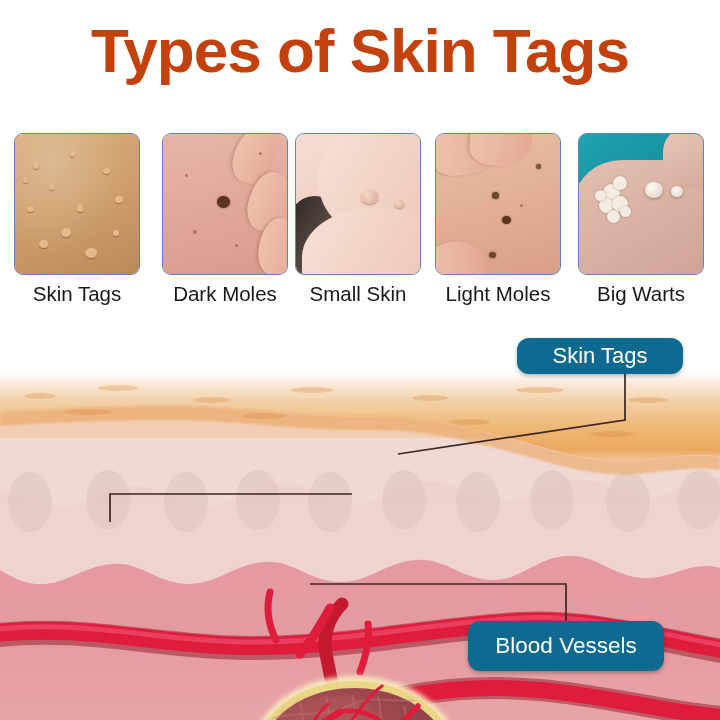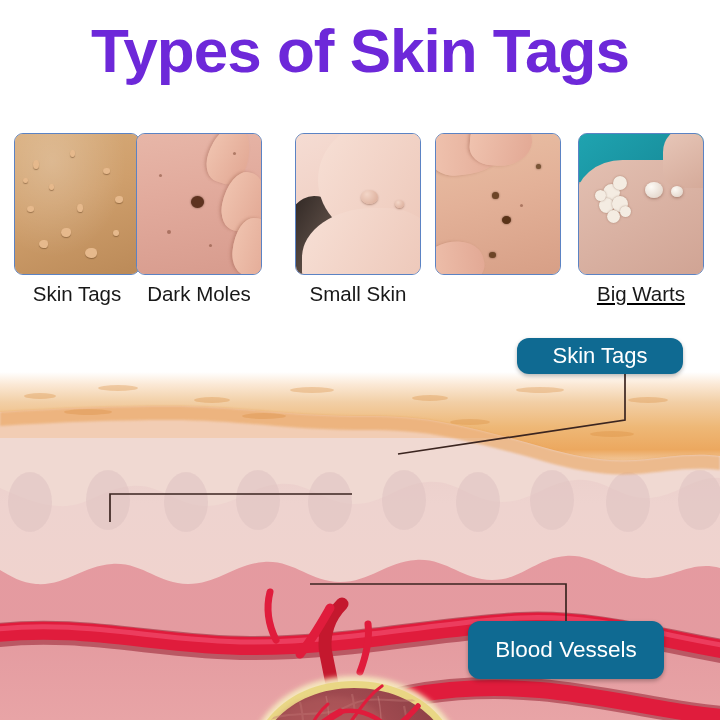--- a/index.html
+++ b/index.html
@@ -12,21 +12,21 @@
   }
   #root{position:relative;width:720px;height:720px;overflow:hidden;background:#fff;}
 
   
   .title{
     position:absolute;left:0;top:18px;width:720px;
     text-align:center;
     font-size:62px;
     font-weight:bold;
     letter-spacing:-1px;
-    color:#6d28d9;
+    color:#c2410c;
     font-family:"Liberation Sans", sans-serif;
     line-height:1.05;
   }
 
   
   .thumb-strip{position:absolute;left:0;top:133px;width:720px;height:180px;}
   .thumb-cell{position:absolute;top:0;width:126px;}
   .thumb{
     position:relative;
     width:126px;height:142px;
@@ -84,21 +84,21 @@
     border-radius:12px;
     font-family:"Liberation Sans", sans-serif;
     display:flex;align-items:center;justify-content:center;
     text-align:center;
     box-shadow:0 2px 4px rgba(0,0,0,.28);
     line-height:1.12;
     white-space:pre-line;
   }
   #badge-skin-tags{left:517px;top:338px;width:166px;height:36px;font-size:22px;}
   #badge-infected{left:12px;top:521px;width:199px;height:64px;font-size:22.5px;}
-  #badge-blood{left:468px;top:621px;width:196px;height:58px;font-size:22.5px;}
+  #badge-blood{left:468px;top:621px;width:196px;height:50px;font-size:22.5px;}
 </style>
 </head>
 <body>
 
 <div id="root">
 
   <div class="title">Types of Skin Tags</div>
 
   <div class="thumb-strip">
 
@@ -115,21 +115,21 @@
           <div class="tag" style="left:46px;top:94px;width:10px;height:9px;"></div>
           <div class="tag" style="left:24px;top:106px;width:9px;height:8px;"></div>
           <div class="tag" style="left:70px;top:114px;width:12px;height:10px;"></div>
           <div class="tag" style="left:98px;top:96px;width:6px;height:6px;"></div>
           <div class="tag" style="left:8px;top:44px;width:5px;height:5px;"></div>
         </div>
       </div>
       <div class="thumb-label">Skin Tags</div>
     </div>
 
-    <div class="thumb-cell" style="left:136px;">
+    <div class="thumb-cell" style="left:162px;">
       <div class="thumb">
         <div class="art sk2">
           <div class="finger" style="left:72px;top:-8px;width:40px;height:58px;transform:rotate(18deg);"></div>
           <div class="finger" style="left:86px;top:38px;width:42px;height:60px;transform:rotate(12deg);"></div>
           <div class="finger" style="left:96px;top:84px;width:40px;height:58px;transform:rotate(6deg);"></div>
           <div class="mole" style="left:54px;top:62px;width:13px;height:12px;"></div>
           <div class="freckle" style="left:30px;top:96px;width:4px;height:4px;"></div>
           <div class="freckle" style="left:72px;top:110px;width:3px;height:3px;"></div>
           <div class="freckle" style="left:22px;top:40px;width:3px;height:3px;"></div>
           <div class="freckle" style="left:96px;top:18px;width:3px;height:3px;"></div>
@@ -157,23 +157,24 @@
           <div class="finger" style="left:-6px;top:-12px;width:76px;height:52px;transform:rotate(-8deg);border-radius:45% 55% 60% 40%;"></div>
           <div class="finger" style="left:34px;top:-16px;width:62px;height:48px;transform:rotate(4deg);border-radius:50% 50% 60% 40%;"></div>
           <div class="finger" style="left:-16px;top:108px;width:64px;height:46px;transform:rotate(-14deg);border-radius:50% 50% 40% 40%;"></div>
           <div class="mole" style="left:56px;top:58px;width:7px;height:7px;background:#6d4527;"></div>
           <div class="mole" style="left:66px;top:82px;width:9px;height:8px;background:#5a3318;"></div>
           <div class="mole" style="left:53px;top:118px;width:7px;height:6px;background:#6d4527;"></div>
           <div class="mole" style="left:100px;top:30px;width:5px;height:5px;background:#7a5536;"></div>
           <div class="freckle" style="left:84px;top:70px;width:3px;height:3px;"></div>
         </div>
       </div>
-    </div>
-
-    <div class="thumb-cell" style="left:578px;text-decoration:underline;">
+      <div class="thumb-label">Light Moles</div>
+    </div>
+
+    <div class="thumb-cell" style="left:578px;">
       <div class="thumb">
         <div class="art sk5">
           <div class="drape"></div>
           <div class="bighand" style="left:-4px;top:26px;width:140px;height:120px;border-radius:34% 26% 18% 22%;"></div>
           <div class="bighand" style="left:84px;top:-6px;width:56px;height:60px;border-radius:40% 50% 30% 30%;background:linear-gradient(150deg,#e8c8ba,#d3a796);"></div>
 
           <div class="cauli" style="left:24px;top:50px;width:17px;height:17px;"></div>
           <div class="cauli" style="left:34px;top:42px;width:14px;height:14px;"></div>
           <div class="cauli" style="left:20px;top:64px;width:15px;height:15px;"></div>
           <div class="cauli" style="left:33px;top:62px;width:16px;height:16px;"></div>

